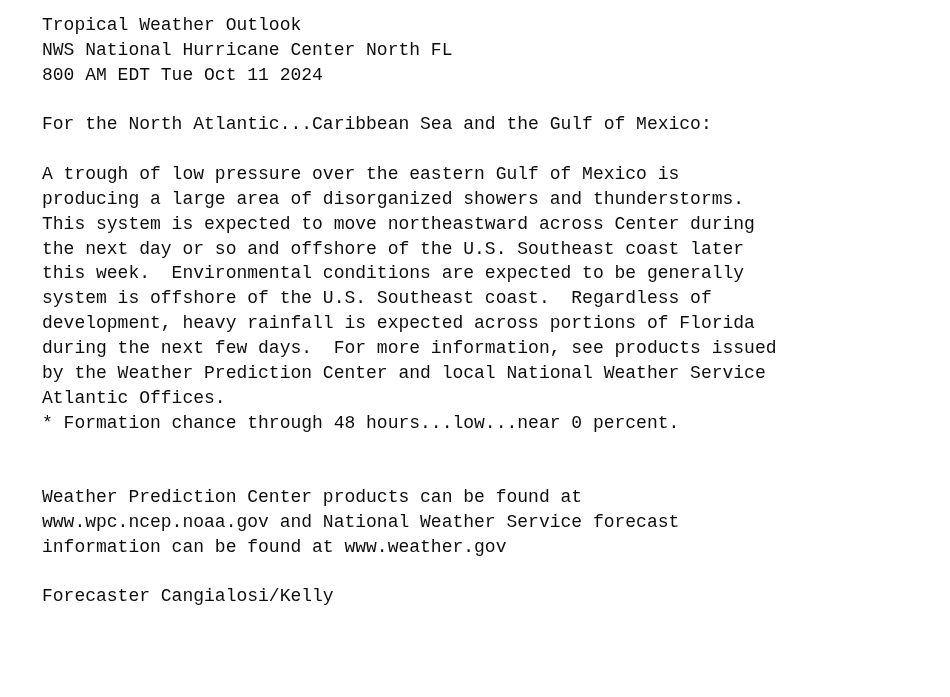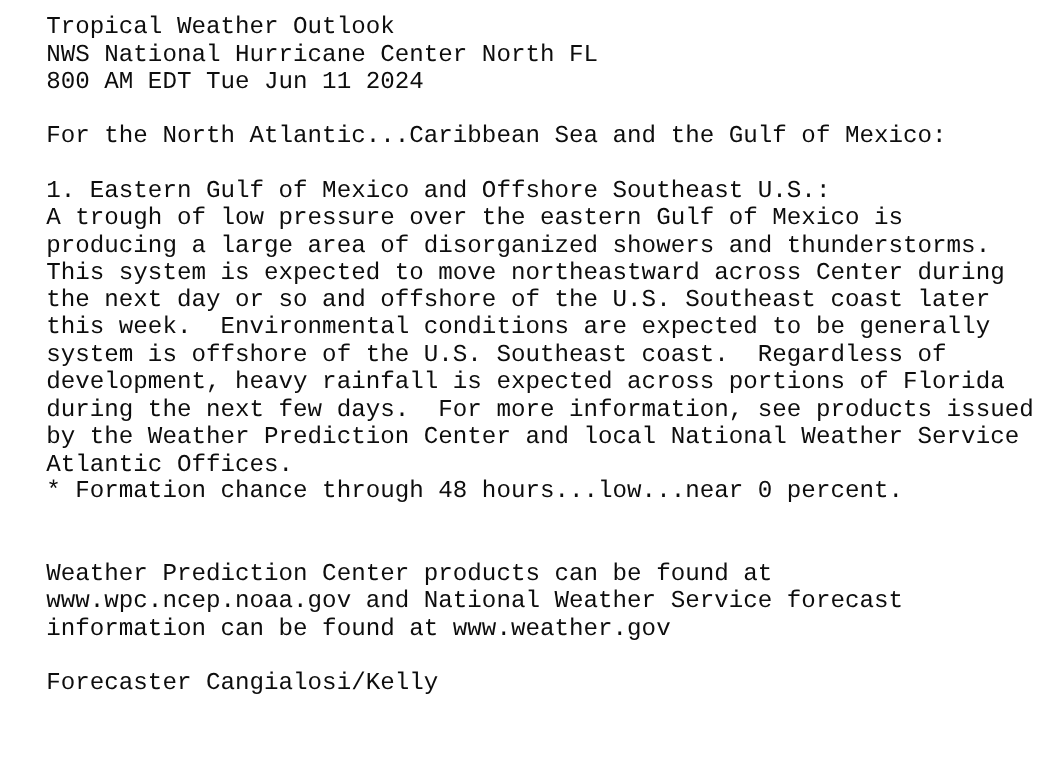--- a/index.html
+++ b/index.html
@@ -11,41 +11,40 @@
     height: 697px;
     overflow: hidden;
     background: #ffffff;
   }
   .doc {
     box-sizing: border-box;
     width: 869px;
     height: 697px;
     padding: 13px 0 0 42px;
     font-family: "Liberation Mono", "DejaVu Sans Mono", monospace;
-    font-size: 22px;
+    font-size: 18px;
     color: #0d0d0d;
   }
   .line {
     height: 24.85px;
     line-height: 24.85px;
     white-space: pre;
     letter-spacing: 0;
   }
 </style>
 </head>
 <body>
 
 <main class="doc">
   <div class="line">Tropical Weather Outlook</div>
   <div class="line">NWS National Hurricane Center North FL</div>
-  <div class="line">800 AM EDT Tue Jun 11 2024</div>
+  <div class="line">800 AM EDT Tue Oct 11 2024</div>
   <div class="line"></div>
   <div class="line">For the North Atlantic...Caribbean Sea and the Gulf of Mexico:</div>
   <div class="line"></div>
-  <div class="line">1. Eastern Gulf of Mexico and Offshore Southeast U.S.:</div>
   <div class="line">A trough of low pressure over the eastern Gulf of Mexico is</div>
   <div class="line">producing a large area of disorganized showers and thunderstorms.</div>
   <div class="line">This system is expected to move northeastward across Center during</div>
   <div class="line">the next day or so and offshore of the U.S. Southeast coast later</div>
   <div class="line">this week.  Environmental conditions are expected to be generally</div>
   <div class="line">system is offshore of the U.S. Southeast coast.  Regardless of</div>
   <div class="line">development, heavy rainfall is expected across portions of Florida</div>
   <div class="line">during the next few days.  For more information, see products issued</div>
   <div class="line">by the Weather Prediction Center and local National Weather Service</div>
   <div class="line">Atlantic Offices.</div>

